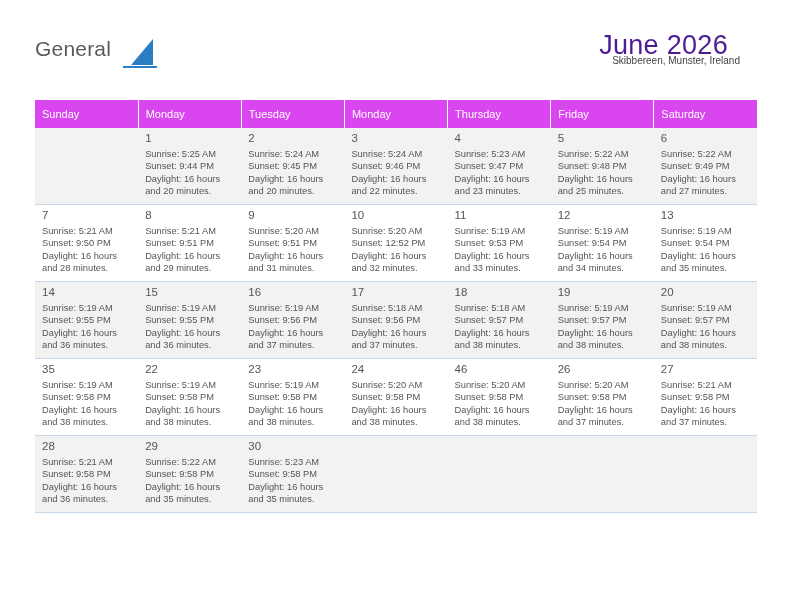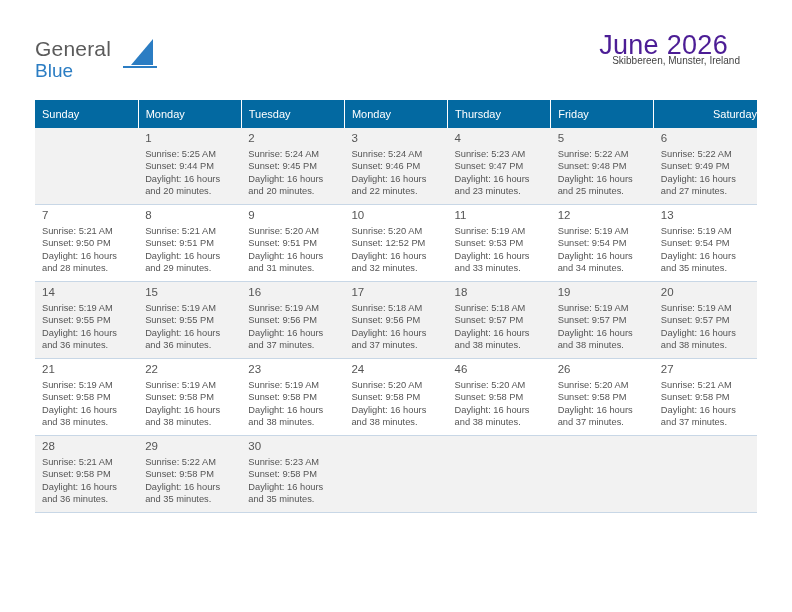--- a/index.html
+++ b/index.html
@@ -82,30 +82,30 @@
     color: #444444;
   }
   
   table.calendar {
     border-collapse: collapse;
     width: 722px;
     table-layout: fixed;
     margin-top: 8px;
   }
   table.calendar th {
-    background: #0369a1;
+    background: #d946ef;
     color: #ffffff;
     font-size: 11px;
     font-weight: normal;
     text-align: left;
     padding: 5px 0 5px 7px;
     height: 18px;
     border-right: 1px solid #ffffff;
   }
-  table.calendar th:last-child { border-right: none; text-align: right; }
+  table.calendar th:last-child { border-right: none; }
   table.calendar td {
     vertical-align: top;
     height: 76px;
     border-bottom: 1px solid #c8d7e6;
     padding: 0;
     background: #ffffff;
   }
   tr.shaded td { background: #f2f2f2; }
   .cell-inner {
     padding: 4px 6px 0 7px;
@@ -127,21 +127,20 @@
   td.empty .cell-inner { height: 72px; }
 </style>
 </head>
 <body>
 
 <div class="page">
 
   <div class="header">
     <div class="logo">
       <div class="logo-general">General</div>
-      <div class="logo-blue">Blue</div>
       <div class="logo-mark"></div>
       <div class="logo-underline"></div>
     </div>
     <div class="title">June 2026</div>
     <div class="subtitle">Skibbereen, Munster, Ireland</div>
   </div>
 
   <table class="calendar">
     <thead>
       <tr>
@@ -384,21 +383,21 @@
             <div>Daylight: 16 hours</div>
             <div>and 38 minutes.</div>
           </div>
         </div>
           </td>
       </tr>
 
       <tr>
         <td>
             <div class="cell-inner">
-          <div class="daynum">21</div>
+          <div class="daynum">35</div>
           <div class="info">
             <div>Sunrise: 5:19 AM</div>
             <div>Sunset: 9:58 PM</div>
             <div>Daylight: 16 hours</div>
             <div>and 38 minutes.</div>
           </div>
         </div>
           </td>
         <td>
             <div class="cell-inner">

